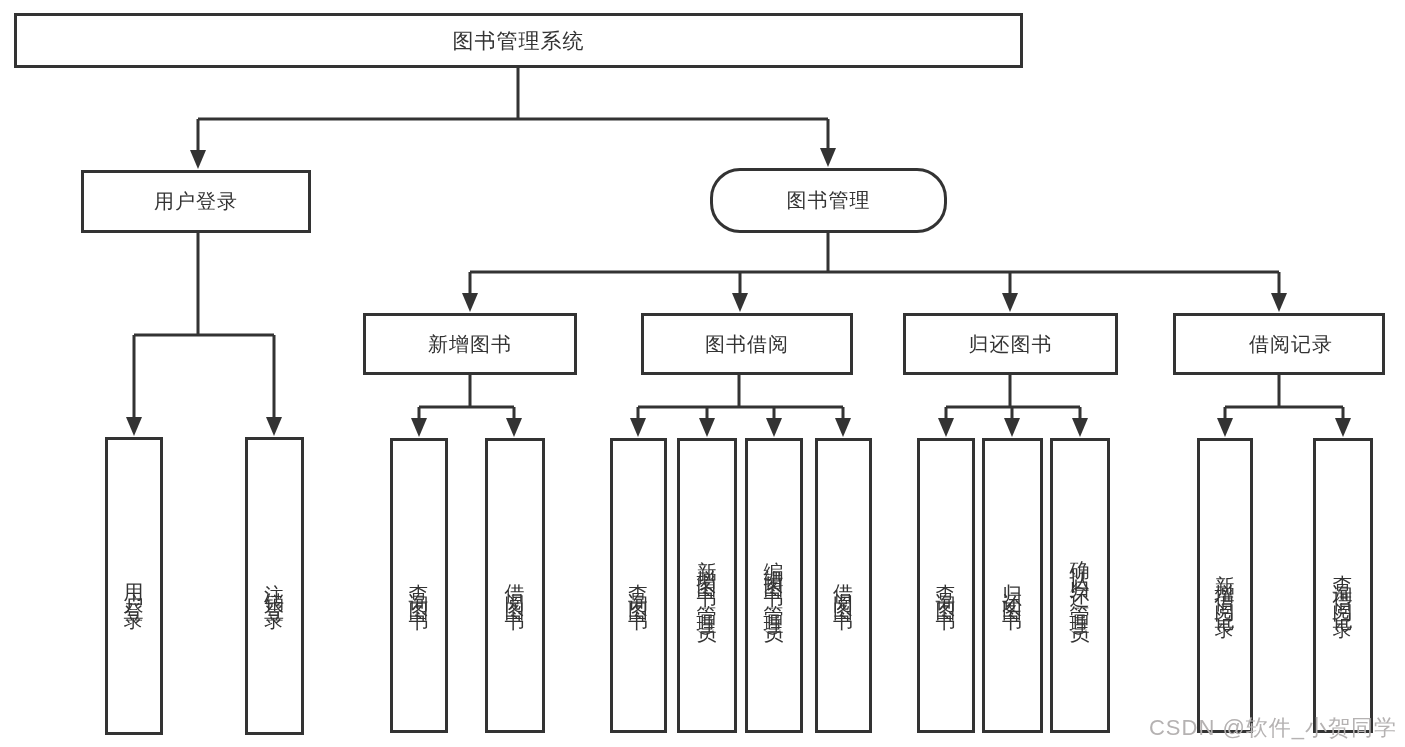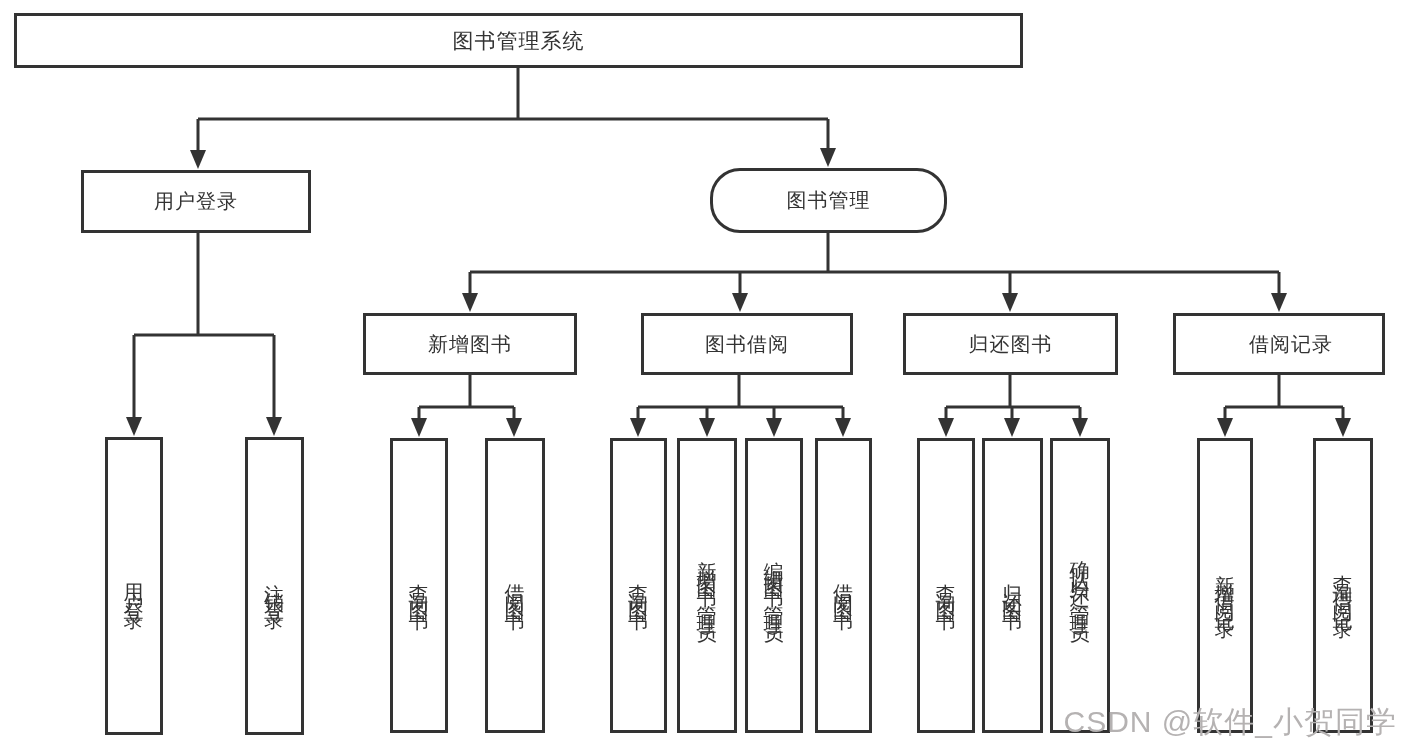--- a/index.html
+++ b/index.html
@@ -30,21 +30,21 @@
     writing-mode:vertical-rl;
     text-orientation:upright;
     font-size:20px;
     letter-spacing:9px;
     line-height:1;
     color:#333333;
     white-space:nowrap;
   }
   #watermark{
     position:absolute;right:8px;bottom:4px;
-    font-size:30px;color:#b5b2b2;letter-spacing:1px;
+    font-size:22px;color:#b5b2b2;letter-spacing:1px;
     z-index:3;white-space:nowrap;
   }
 </style>
 </head>
 <body>
 
 <div id="canvas">
 
   <svg id="connectors" viewBox="0 0 1405 747" xmlns="http://www.w3.org/2000/svg">
     <g stroke="#333333" stroke-width="3" fill="none">

